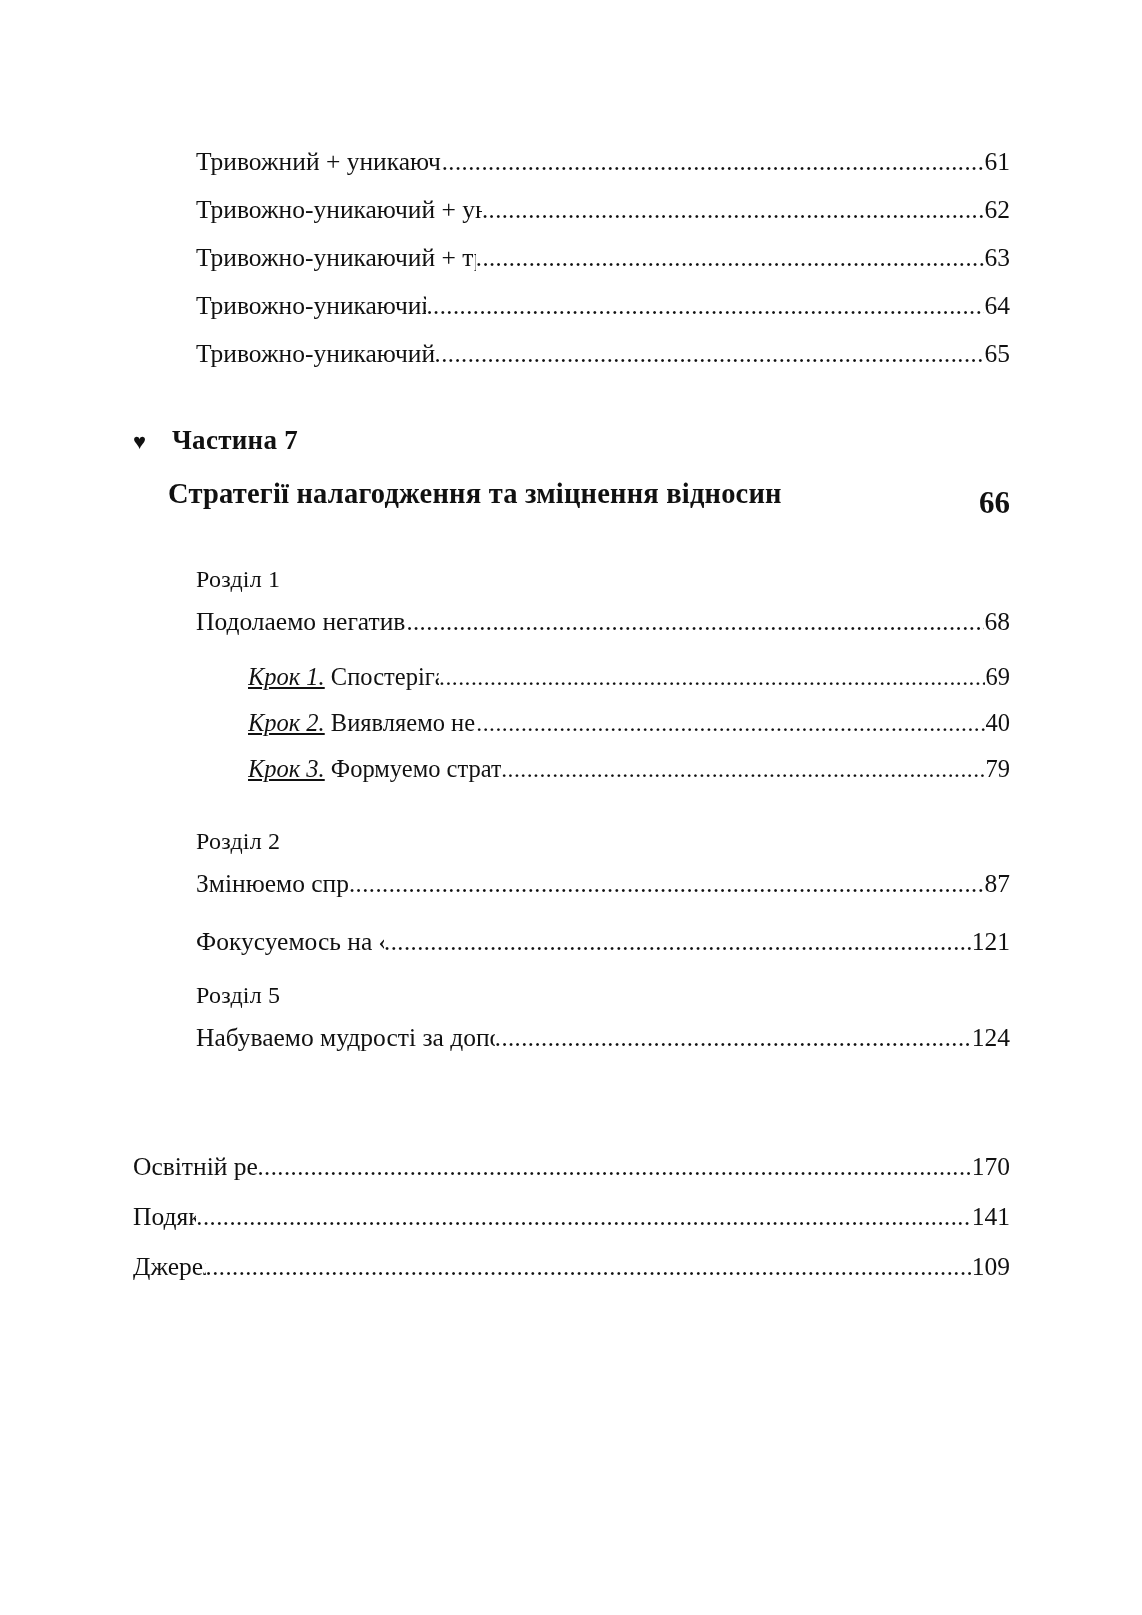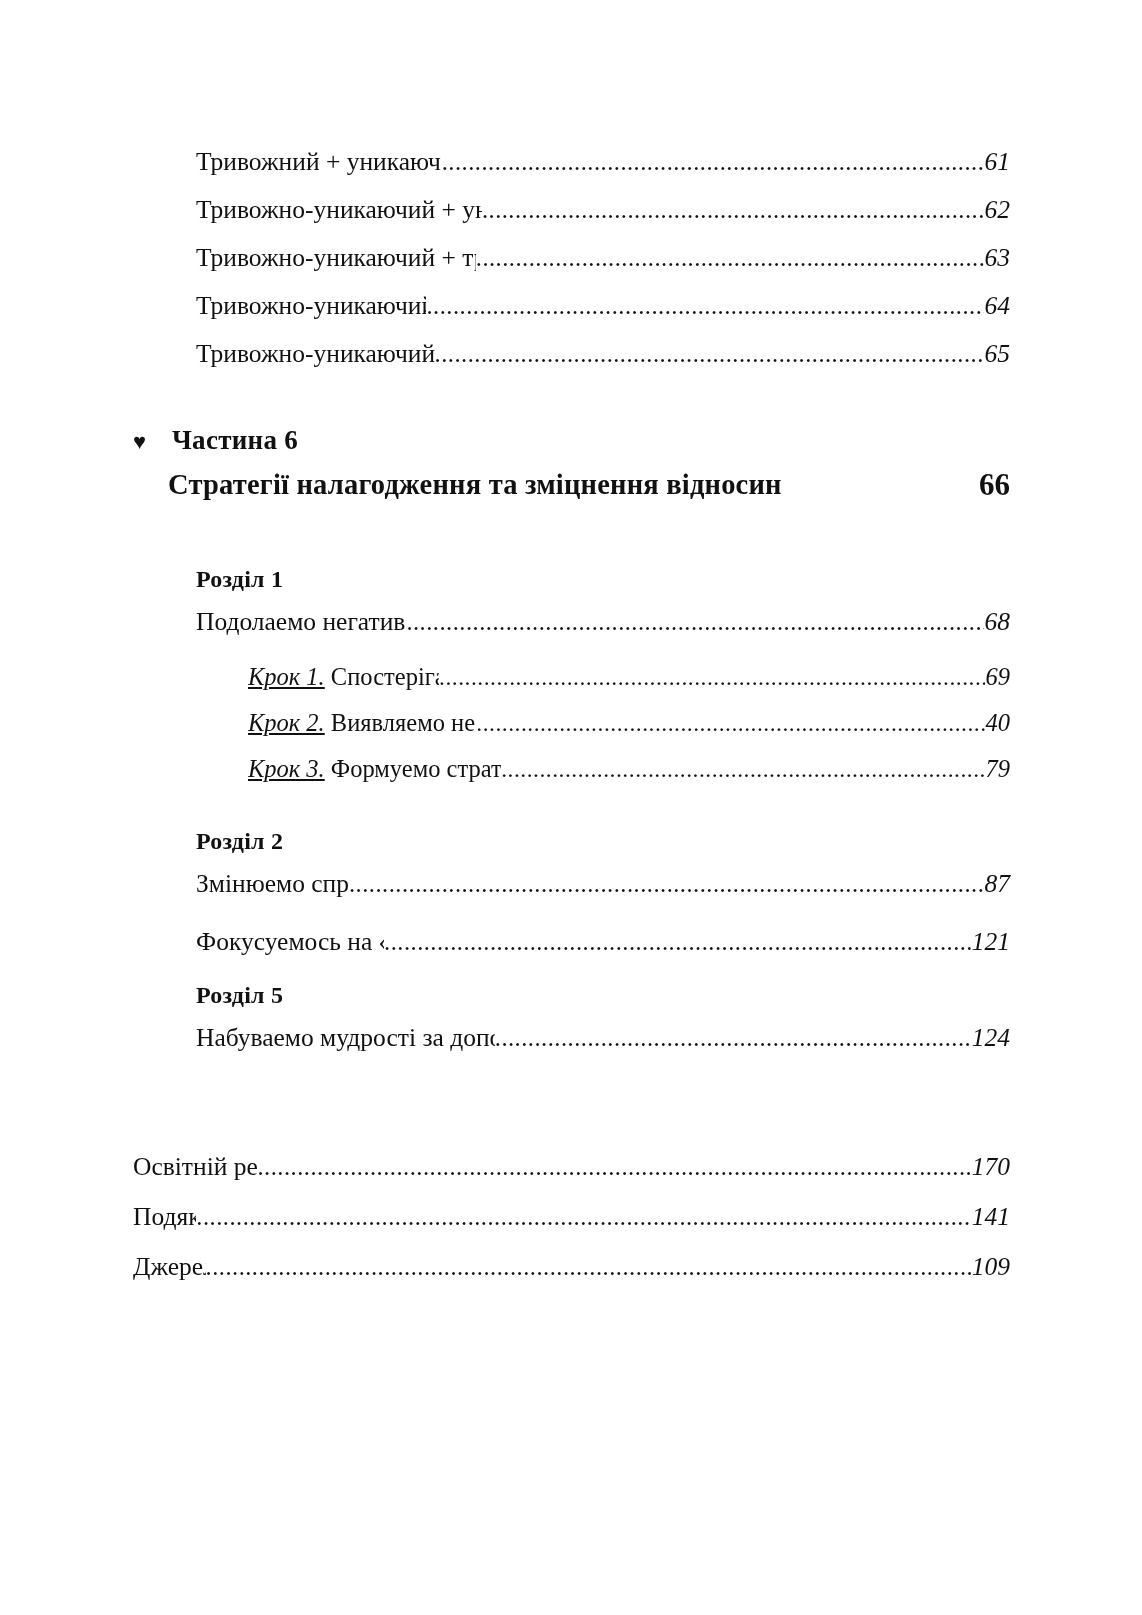--- a/index.html
+++ b/index.html
@@ -46,21 +46,20 @@
     position: relative;
     bottom: 0;
   }
   .toc-leader::after {
     content: "......................................................................................................................................................";
   }
   .toc-page {
     flex: 0 0 auto;
     padding-left: 1px;
     text-align: right;
-    font-style: italic;
   }
 
   
   #block-top {
     position: absolute;
     left: 196px;
     top: 138px;
     width: 814px;
   }
   #block-top .toc-row {
@@ -101,32 +100,33 @@
     padding-left: 35px;
   }
   .part-title {
     flex: 1 1 auto;
     letter-spacing: 0.2px;
   }
   .part-page {
     flex: 0 0 auto;
     font-size: 31px;
     padding-left: 14px;
+    margin-top: 18px;
   }
 
   
   #block-chapters {
     position: absolute;
     left: 196px;
     top: 560px;
     width: 814px;
   }
   .chapter-label {
     font-size: 24px;
-    font-weight: bold;
+    font-weight: normal;
     line-height: 38px;
     letter-spacing: 0.2px;
   }
   .chapter-entry {
     font-size: 25.5px;
     line-height: 48px;
   }
   .step-list {
     padding-left: 52px;
     margin-top: 8px;
@@ -189,21 +189,21 @@
       <span class="toc-title">Тривожно-уникаючий + тривожний тип</span>
       <span class="toc-leader"></span>
       <span class="toc-page">65</span>
     </div>
 
   </div>
 
   <div id="part-heading">
     <div class="part-line-1">
       <span class="heart-icon">♥</span>
-      <span class="part-number-label">Частина 6</span>
+      <span class="part-number-label">Частина 7</span>
     </div>
     <div class="part-line-2">
       <span class="part-title">Стратегії налагодження та зміцнення відносин</span>
       <span class="part-page">66</span>
     </div>
   </div>
 
   <div id="block-chapters">
 
     <div class="chapter-label">Розділ 1</div>

